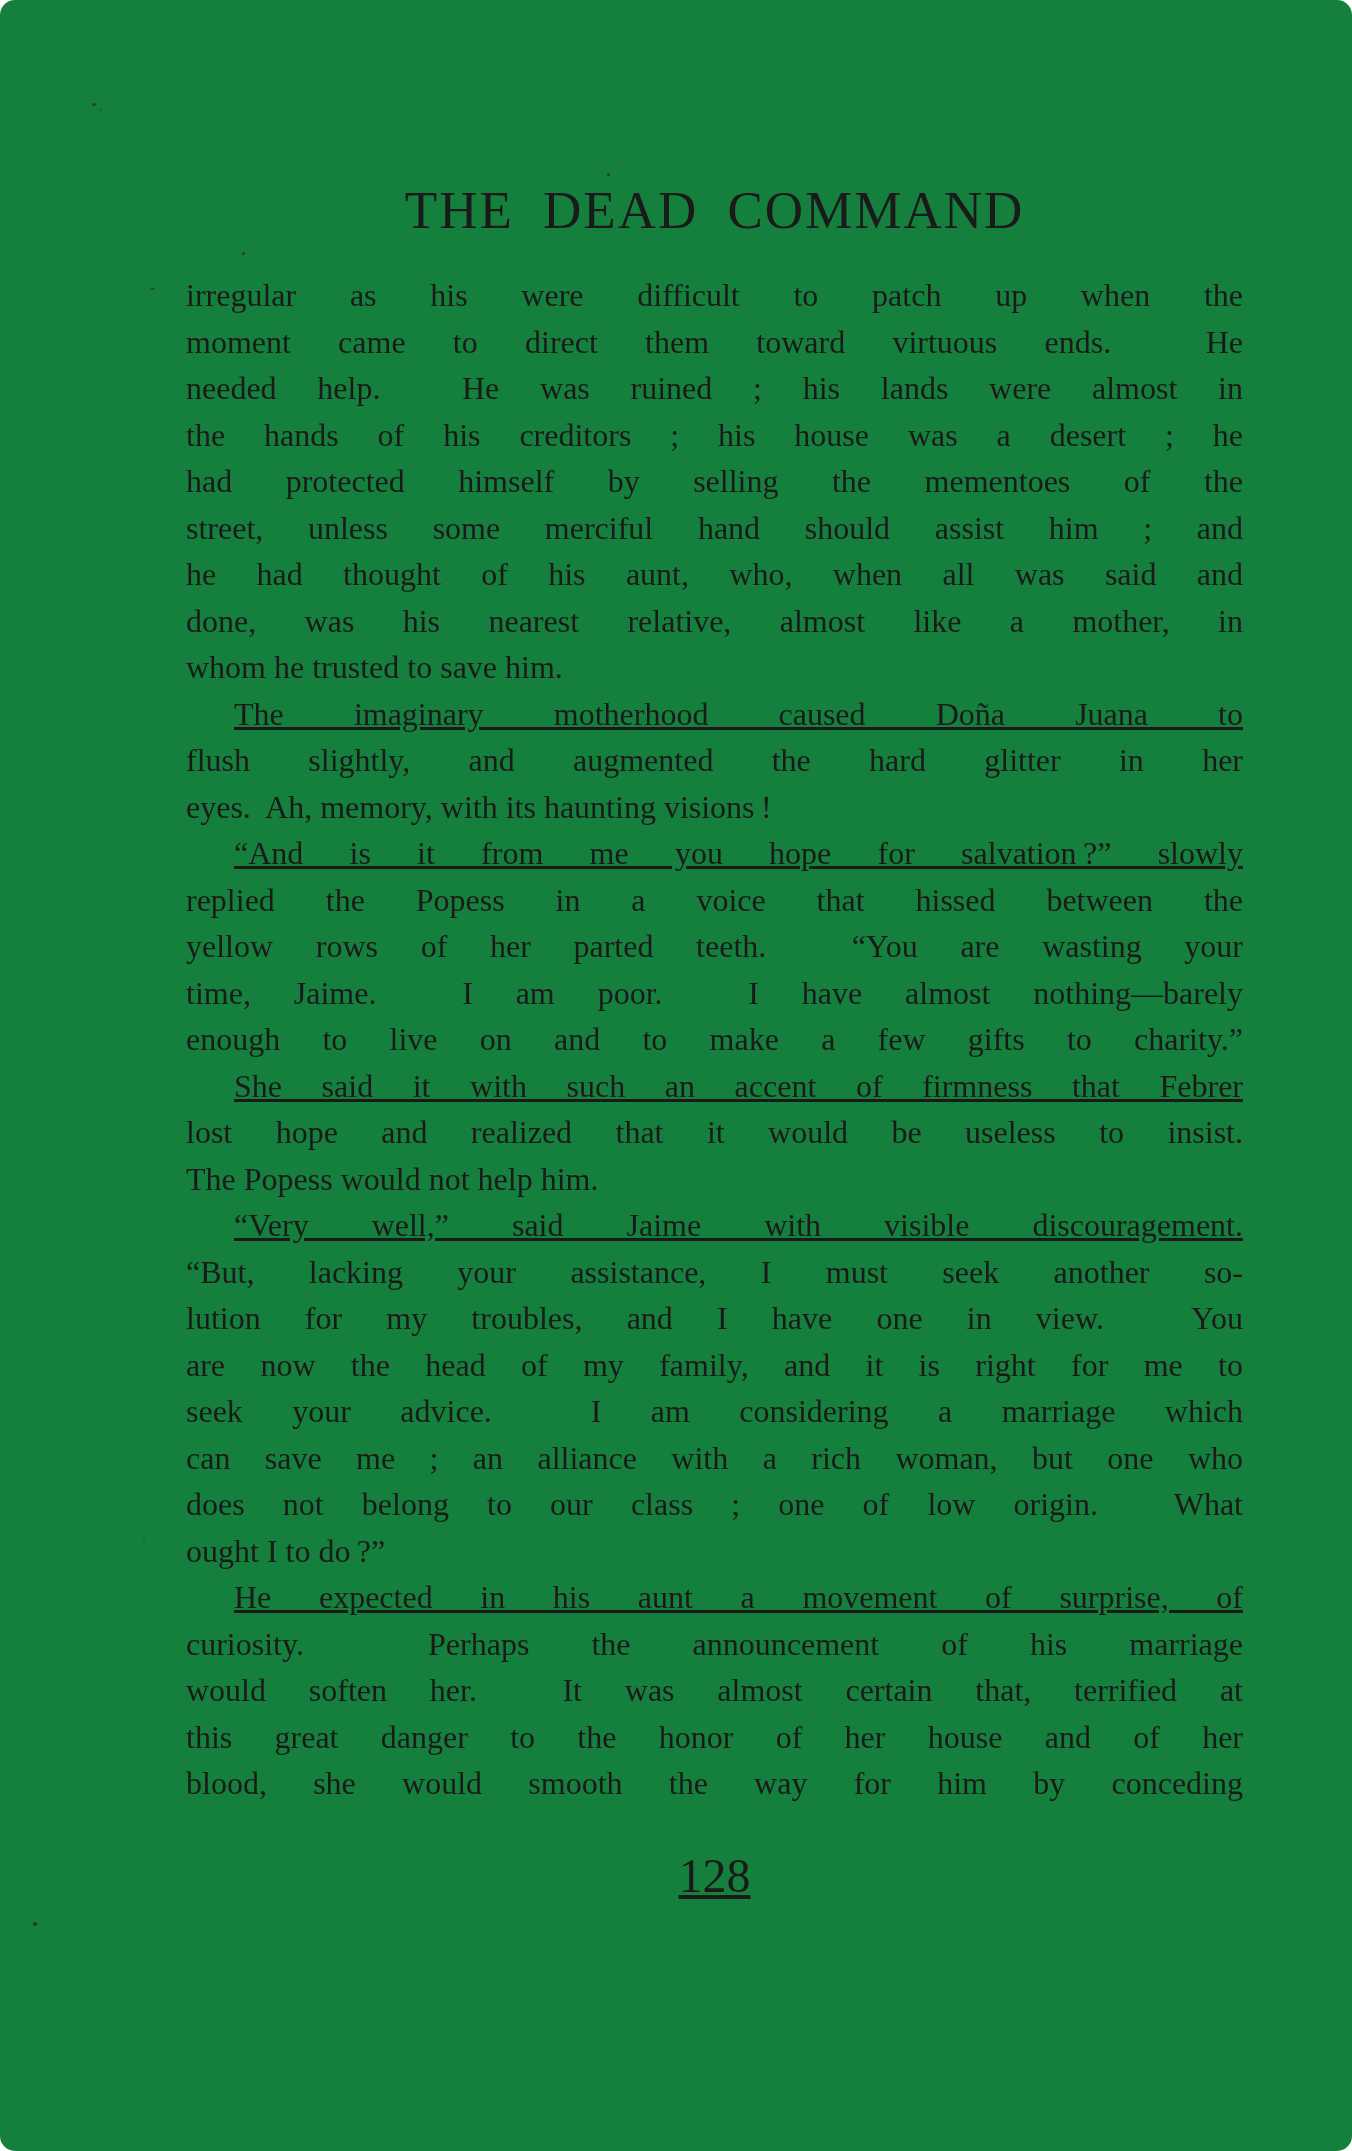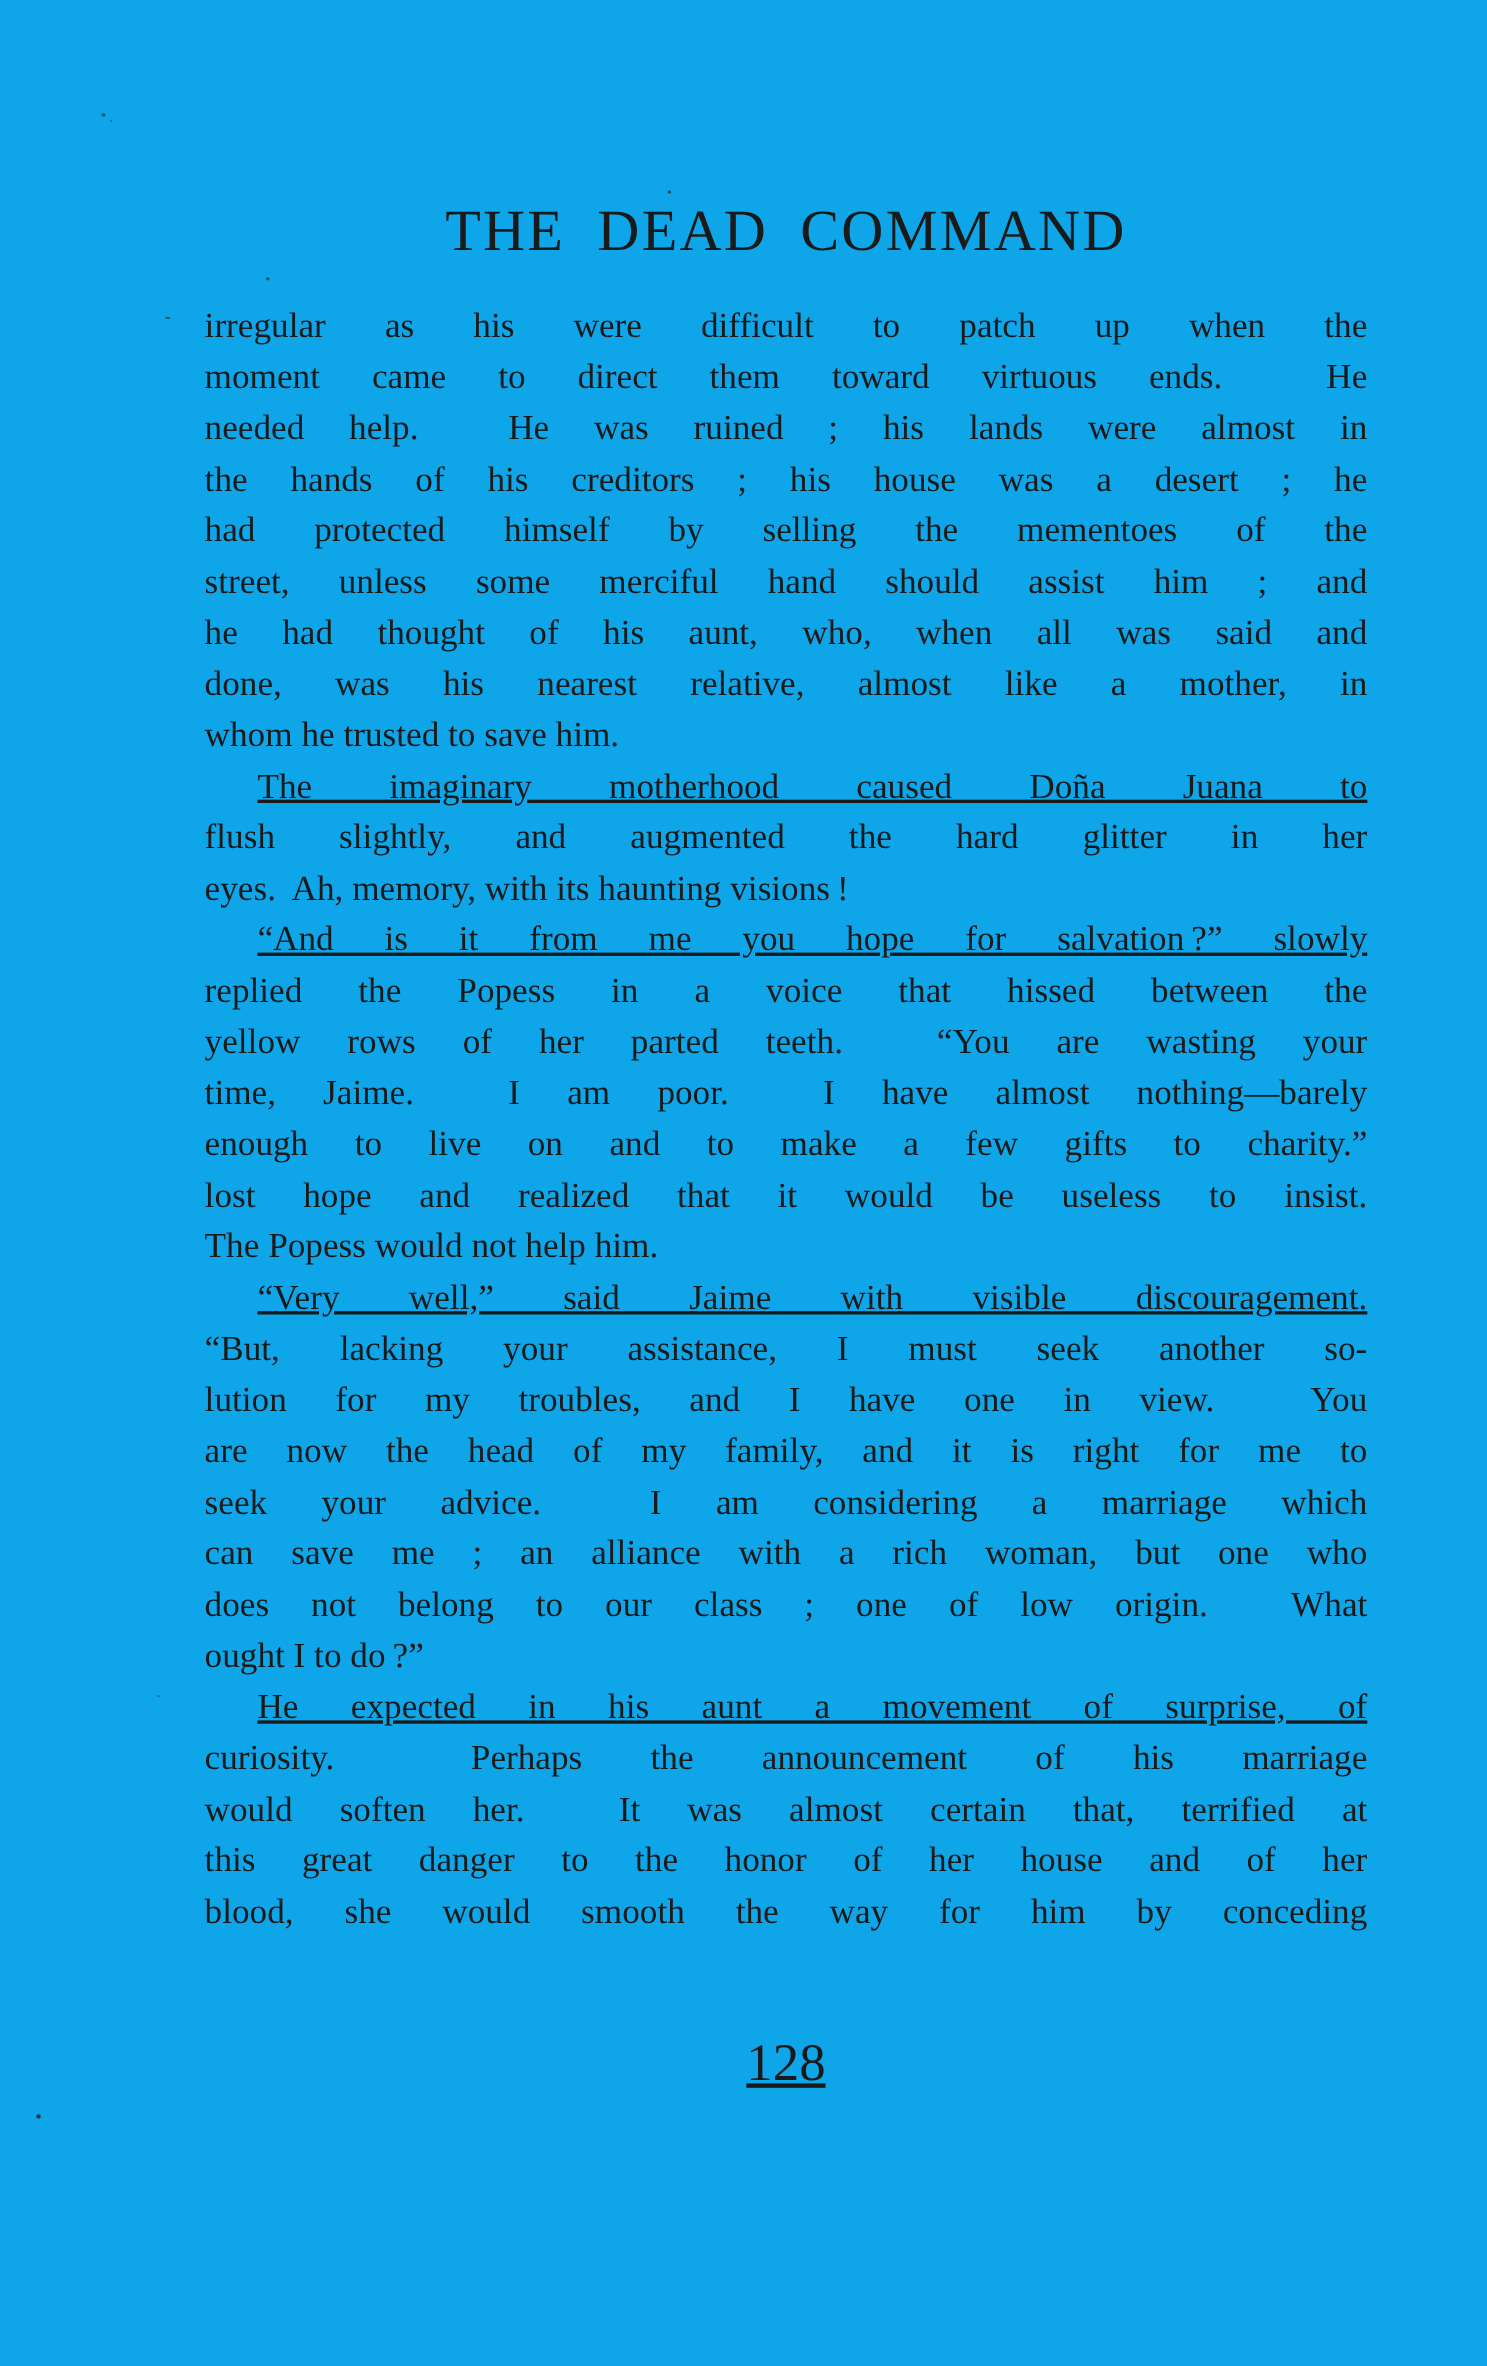--- a/index.html
+++ b/index.html
@@ -70,21 +70,21 @@
   .speck.s2 { left: 100px; top: 109px;  width: 2px; height: 2px; opacity: .5; }
   .speck.s3 { left: 150px; top: 288px;  width: 5px; height: 2px; opacity: .6; }
   .speck.s4 { left: 242px; top: 252px;  width: 3px; height: 3px; opacity: .8; }
   .speck.s5 { left: 607px; top: 173px;  width: 3px; height: 3px; opacity: .8; }
   .speck.s6 { left: 33px;  top: 1922px; width: 4px; height: 4px; opacity: .9; }
   .speck.s7 { left: 143px; top: 1541px; width: 2px; height: 2px; opacity: .45; }
 </style>
 </head>
 <body>
 
-<div class="page" style="color: rgb(26, 26, 26); background: #0ea5e9;">
+<div class="page" style="color: rgb(26, 26, 26); background: #15803d; border-radius: 15px;">
 
   <span class="speck s1"></span>
   <span class="speck s2"></span>
   <span class="speck s3"></span>
   <span class="speck s4"></span>
   <span class="speck s5"></span>
   <span class="speck s6"></span>
   <span class="speck s7"></span>
 
   <div class="running-head">THE DEAD COMMAND</div>
@@ -100,20 +100,21 @@
       <div class="line">done, was his nearest relative, almost like a mother, in</div>
       <div class="line last">whom he trusted to save him.</div>
       <div class="line indent">The imaginary motherhood caused Doña Juana to</div>
       <div class="line">flush slightly, and augmented the hard glitter in her</div>
       <div class="line last">eyes.&nbsp; Ah, memory, with its haunting visions !</div>
       <div class="line indent">“And is it from me you hope for salvation ?” slowly</div>
       <div class="line">replied the Popess in a voice that hissed between the</div>
       <div class="line">yellow rows of her parted teeth.&nbsp; “You are wasting your</div>
       <div class="line">time, Jaime.&nbsp; I am poor.&nbsp; I have almost nothing—barely</div>
       <div class="line">enough to live on and to make a few gifts to charity.”</div>
+      <div class="line indent">She said it with such an accent of firmness that Febrer</div>
       <div class="line">lost hope and realized that it would be useless to insist.</div>
       <div class="line last">The Popess would not help him.</div>
       <div class="line indent">“Very well,” said Jaime with visible discouragement.</div>
       <div class="line">“But, lacking your assistance, I must seek another so-</div>
       <div class="line">lution for my troubles, and I have one in view.&nbsp; You</div>
       <div class="line">are now the head of my family, and it is right for me to</div>
       <div class="line">seek your advice.&nbsp; I am considering a marriage which</div>
       <div class="line">can save me ; an alliance with a rich woman, but one who</div>
       <div class="line">does not belong to our class ; one of low origin.&nbsp; What</div>
       <div class="line last">ought I to do ?”</div>

